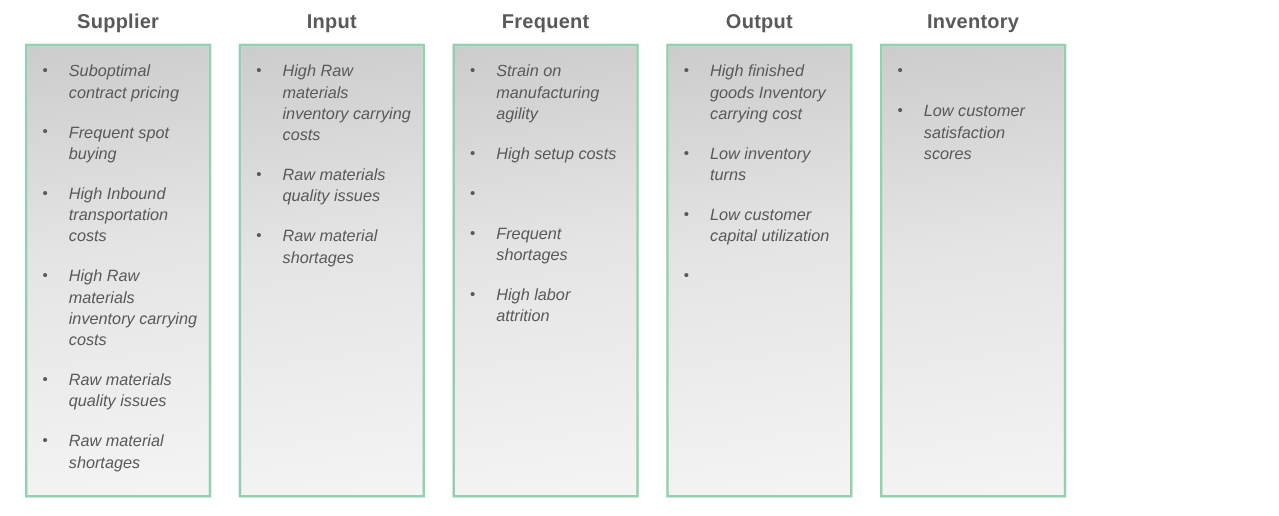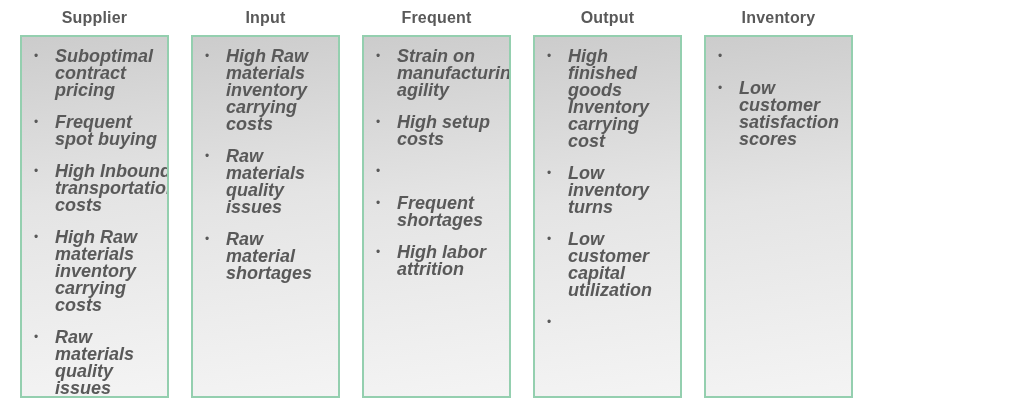--- a/index.html
+++ b/index.html
@@ -56,23 +56,23 @@
     flex:0 0 auto;
     width:9px;
     font-size:12px;
     line-height:17px;
     color:var(--text);
     margin-right:12px;
     font-style:normal;
   }
   .item-text{
     flex:1;
-    font-size:18px;
+    font-size:13px;
     line-height:17px;
-    font-weight:bold;
+    font-weight:normal;
     font-style:italic;
     color:var(--text);
     padding-right:2px;
   }
 </style>
 </head>
 <body>
 
 <div class="board">
 

